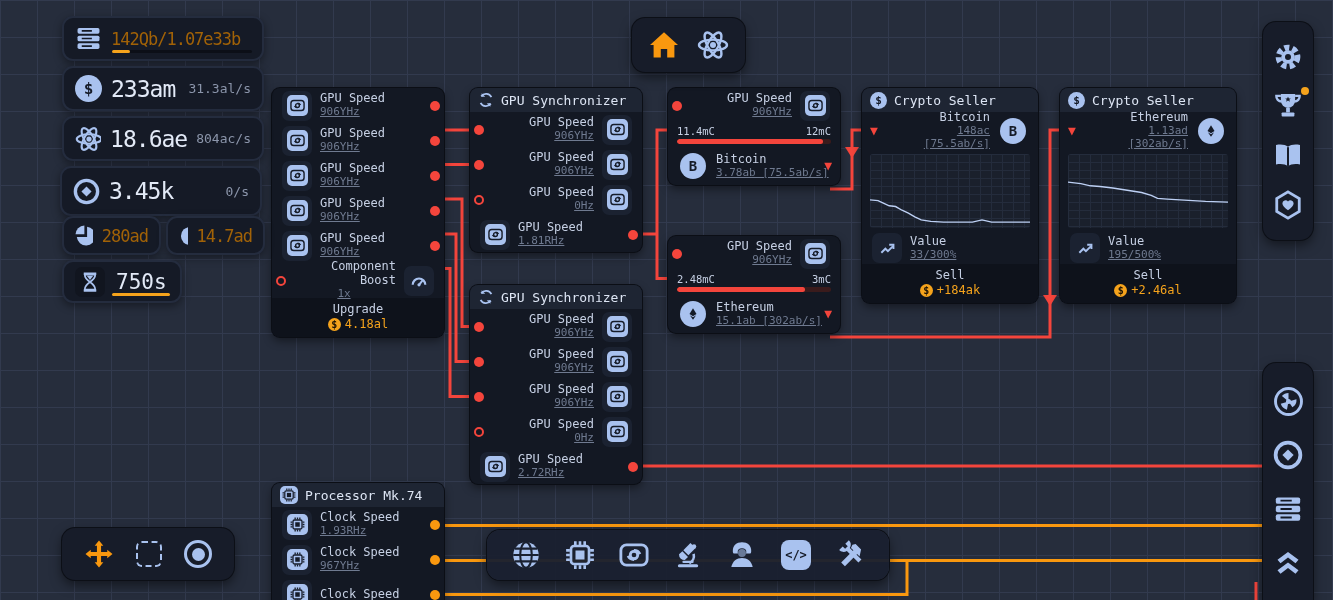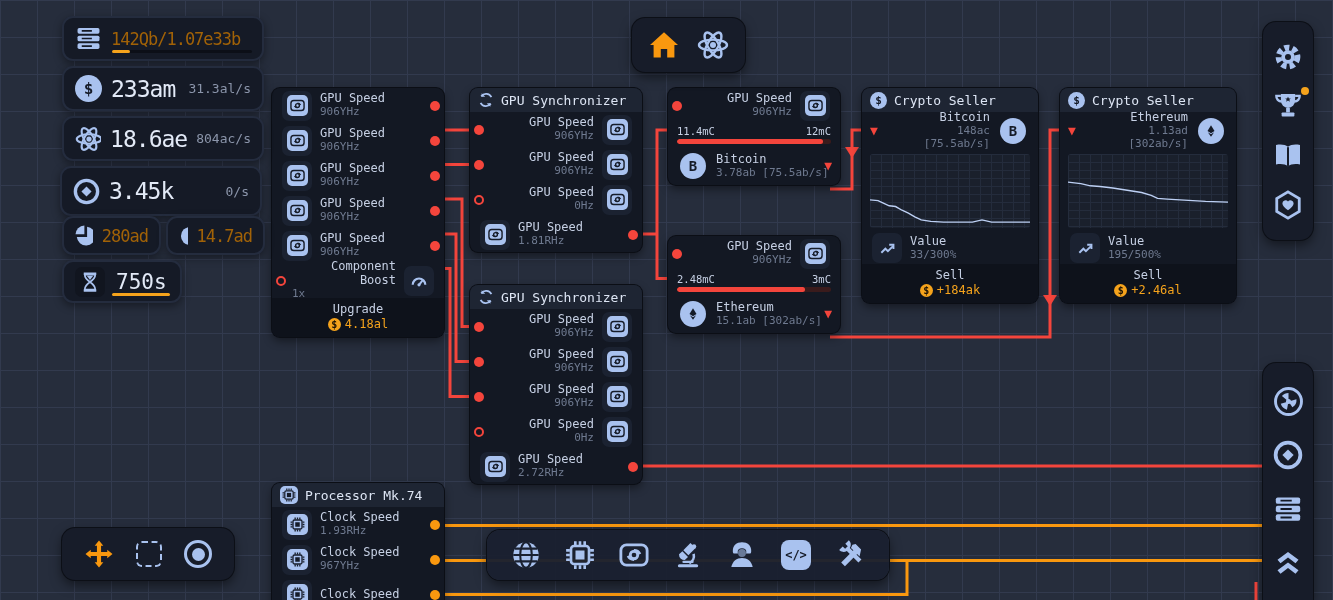--- a/index.html
+++ b/index.html
@@ -25,21 +25,21 @@
                  display:flex; align-items:center; gap:7px; padding:0 8px;
                  font-size:13px; color:#dde5f4; white-space:nowrap; }
   .nrow { position:relative; height:35px; display:flex; align-items:center; gap:8px; padding:0 10px; }
   .nrow.right { justify-content:flex-end; text-align:right; }
   .chip { width:30px; height:30px; min-width:30px; background:#1b2231; border-radius:7px;
           display:flex; align-items:center; justify-content:center; }
   .chip-inner { width:21px; height:21px; background:#a9c2ef; border-radius:5px;
                 display:flex; align-items:center; justify-content:center; color:#161c29; }
   .rl { display:flex; flex-direction:column; line-height:1.15; }
   .rl .lab { font-size:12px; color:#c6d0e4; }
-  .rl .val { font-size:11px; color:#6f7a90; }
+  .rl .val { font-size:11px; color:#6f7a90;text-decoration:underline; }
   .port { position:absolute; top:50%; margin-top:-5px; width:10px; height:10px; border-radius:50%; }
   .port.red    { background:#f4453c; }
   .port.redo   { background:transparent; border:2px solid #f4453c; }
   .port.orange { background:#f9980f; }
   .port.in  { left:4px; }
   .port.out { right:4px; }
   .tri { color:#f4453c; font-size:13px; line-height:1; }
   .tri.in  { position:absolute; left:8px;  top:50%; transform:translateY(-52%); }
   .tri.out { position:absolute; right:8px; top:50%; transform:translateY(-52%); }
   .footer-btn { background:#0e121b; border-radius:0 0 8px 8px; text-align:center;
@@ -487,21 +487,21 @@
         </span>
       </div>
     <div class="rl">
         <span class="lab">GPU Speed</span>
         <span class="val">906YHz</span>
       </div>
     <span class="port red out"></span>
   </div>
   <div class="nrow right" style="padding-left:20px">
     <span class="port redo in"></span>
-    <div class="rl" style="align-items:flex-start">
+    <div class="rl" style="align-items:center">
         <span class="lab">Component Boost</span>
         <span class="val">1x</span>
       </div>
     <div class="chip">
         <svg class="icon" width="18" height="18" style="color:#a9c2ef">
           <use href="#i-gauge" width="18" height="18"></use>
         </svg>
       </div>
   </div>
   <div class="footer-btn">

